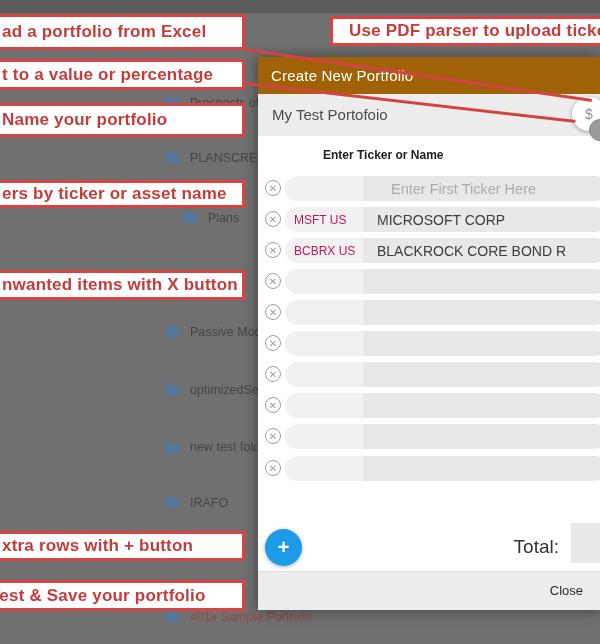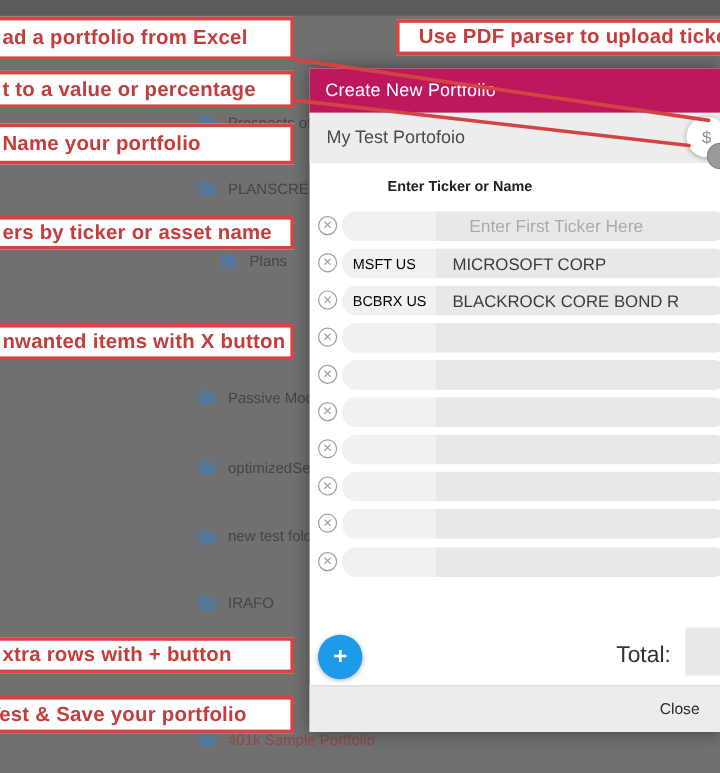--- a/index.html
+++ b/index.html
@@ -12,40 +12,40 @@
   .topstrip{position:absolute;left:0;top:0;width:600px;height:13px;background:#5c5c5c;}
 
   
   .folder-item{position:absolute;left:166px;height:14px;display:flex;align-items:center;gap:11px;z-index:1;}
   .folder-glyph{position:relative;width:13px;height:10px;background:#54779c;border-radius:1.5px;flex:0 0 auto;}
   .folder-glyph::before{content:"";position:absolute;left:0;top:-2px;width:6px;height:3px;background:#54779c;border-radius:1.5px 1.5px 0 0;}
   .folder-label{font-size:12.5px;color:#454545;white-space:nowrap;}
 
   
   .dialog{position:absolute;left:258px;top:57px;width:342px;height:553px;background:#ffffff;z-index:5;box-shadow:0 0 14px rgba(0,0,0,.45);}
-  .dlg-header{position:absolute;left:0;top:0;width:100%;height:37px;background:#be185d;display:flex;align-items:center;}
+  .dlg-header{position:absolute;left:0;top:0;width:100%;height:37px;background:#a16207;display:flex;align-items:center;}
   .dlg-title{color:#ffffff;font-size:15px;padding-left:13px;letter-spacing:.2px;}
   .name-band{position:absolute;left:0;top:37px;width:100%;height:42px;background:#ededed;}
   .name-value{position:absolute;left:14px;top:12px;font-size:15px;color:#4a4a4a;}
   .currency-btn{position:absolute;left:314px;top:3px;width:34px;height:34px;border-radius:50%;background:#fff;box-shadow:0 1px 4px rgba(0,0,0,.35);display:flex;align-items:center;justify-content:center;font-size:14px;color:#8f8f8f;z-index:2;}
   .percent-btn{position:absolute;left:331px;top:25px;width:20px;height:20px;border-radius:50%;background:#9a9a9a;border:1px solid #868686;z-index:3;}
   .select-row{position:absolute;left:0;top:79px;width:100%;height:40px;background:#fff;margin-left:40px;}
   .select-label{position:absolute;left:25px;top:12px;font-size:12px;font-weight:700;color:#222;}
   .updown-icon{position:absolute;left:331px;top:11px;width:10px;height:16px;}
   .updown-icon span{position:absolute;left:0;width:0;height:0;border-left:5px solid transparent;border-right:5px solid transparent;}
   .updown-icon .up{top:1px;border-bottom:6px solid #2b2b2b;}
   .updown-icon .dn{bottom:1px;border-top:6px solid #2b2b2b;}
 
   
   .trow{position:absolute;left:0;width:100%;height:25px;}
   .x-btn{position:absolute;left:7px;top:4px;width:16px;height:16px;border:1.5px solid #9e9e9e;border-radius:50%;color:#9e9e9e;font-size:10px;line-height:15px;text-align:center;box-sizing:border-box;background:transparent;}
   .pill{position:absolute;left:27px;top:0;width:322px;height:25px;border-radius:12.5px;overflow:hidden;display:flex;}
   .seg-ticker{width:78px;height:100%;background:#f1f1f1;display:flex;align-items:center;}
   .seg-name{flex:1;height:100%;background:#e8e8e8;display:flex;align-items:center;}
-  .ticker-text{font-size:12px;color:#000000;padding-left:9px;white-space:nowrap;}
+  .ticker-text{font-size:12px;color:#be185d;padding-left:9px;white-space:nowrap;}
   .name-text{font-size:14px;color:#3c3c3c;padding-left:14px;white-space:nowrap;}
   .ph-text{font-size:14.5px;color:#ababab;padding-left:14px;white-space:nowrap;}
 
   .add-btn{position:absolute;left:7px;top:472px;width:37px;height:37px;border-radius:50%;background:#1d9be8;color:#fff;font-size:20px;font-weight:700;display:flex;align-items:center;justify-content:center;box-shadow:0 1px 4px rgba(0,0,0,.3);}
   .total-label{position:absolute;right:41px;top:479px;font-size:19px;color:#333;}
   .total-box{position:absolute;left:313px;top:466px;width:40px;height:40px;background:#e9e9e9;}
   .dlg-footer{position:absolute;left:0;top:514px;width:100%;height:39px;background:#ececec;border-top:1px solid #dcdcdc;box-sizing:border-box;}
   .close-btn{position:absolute;right:17px;top:11px;font-size:13px;color:#2b2b2b;}
 
   

